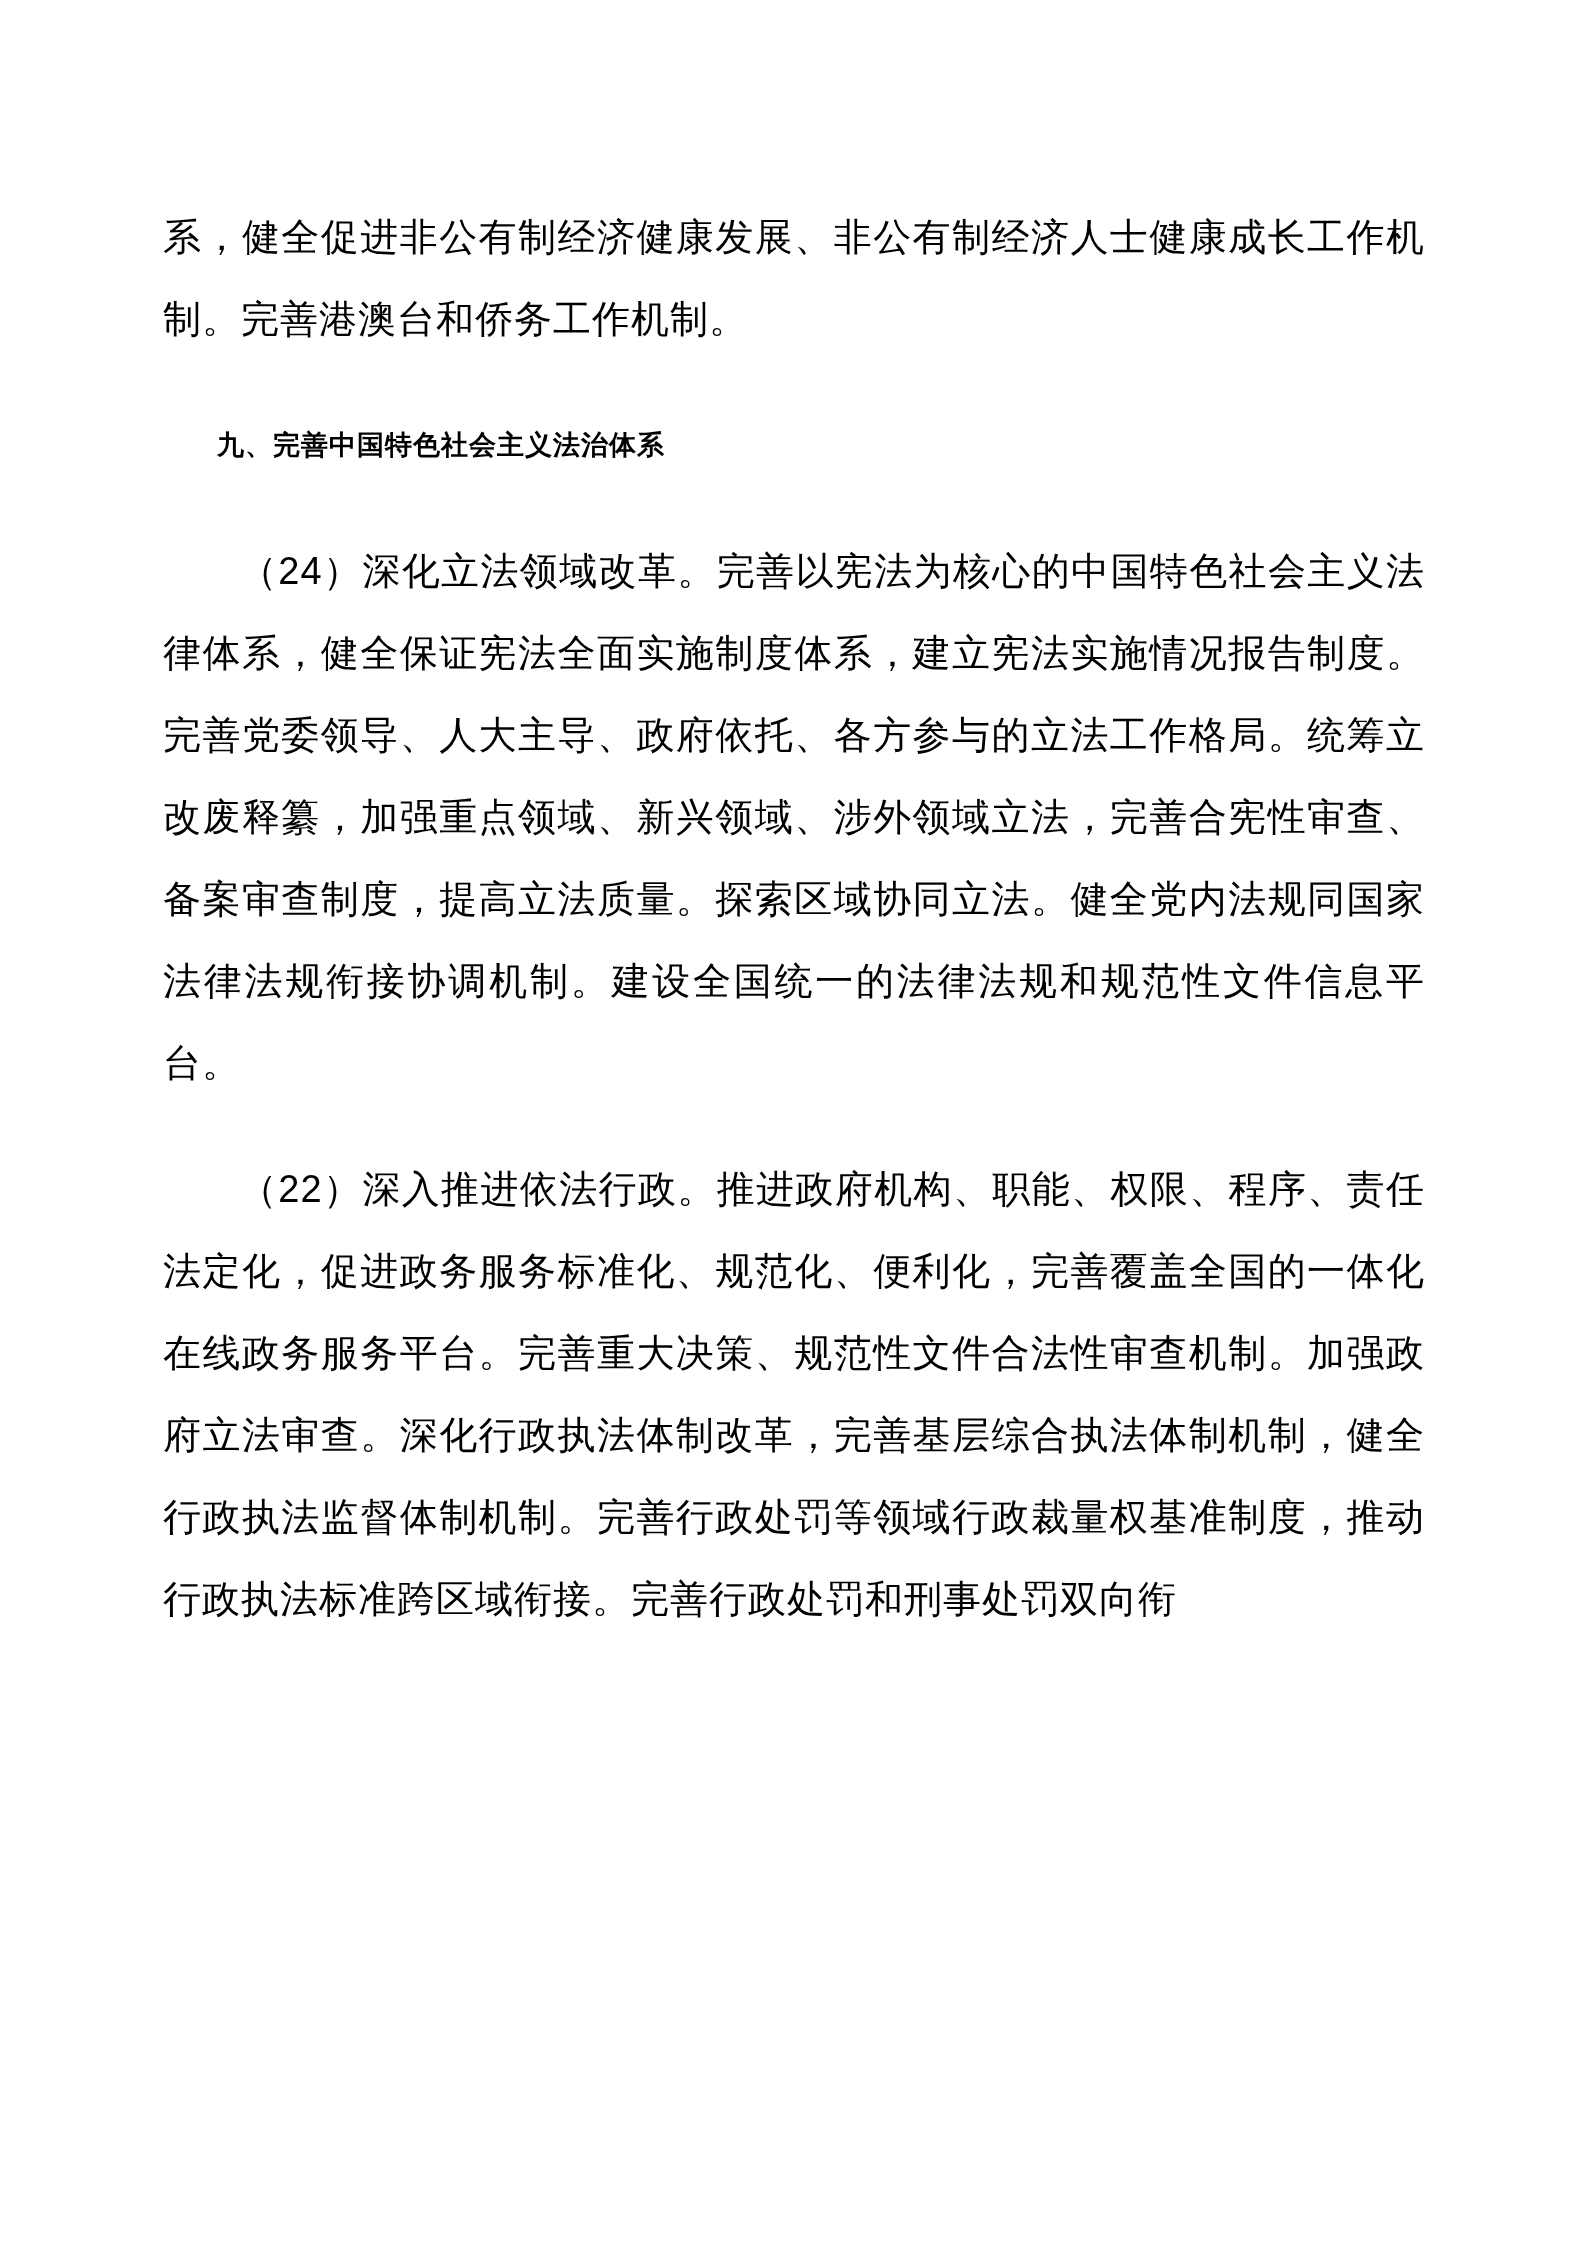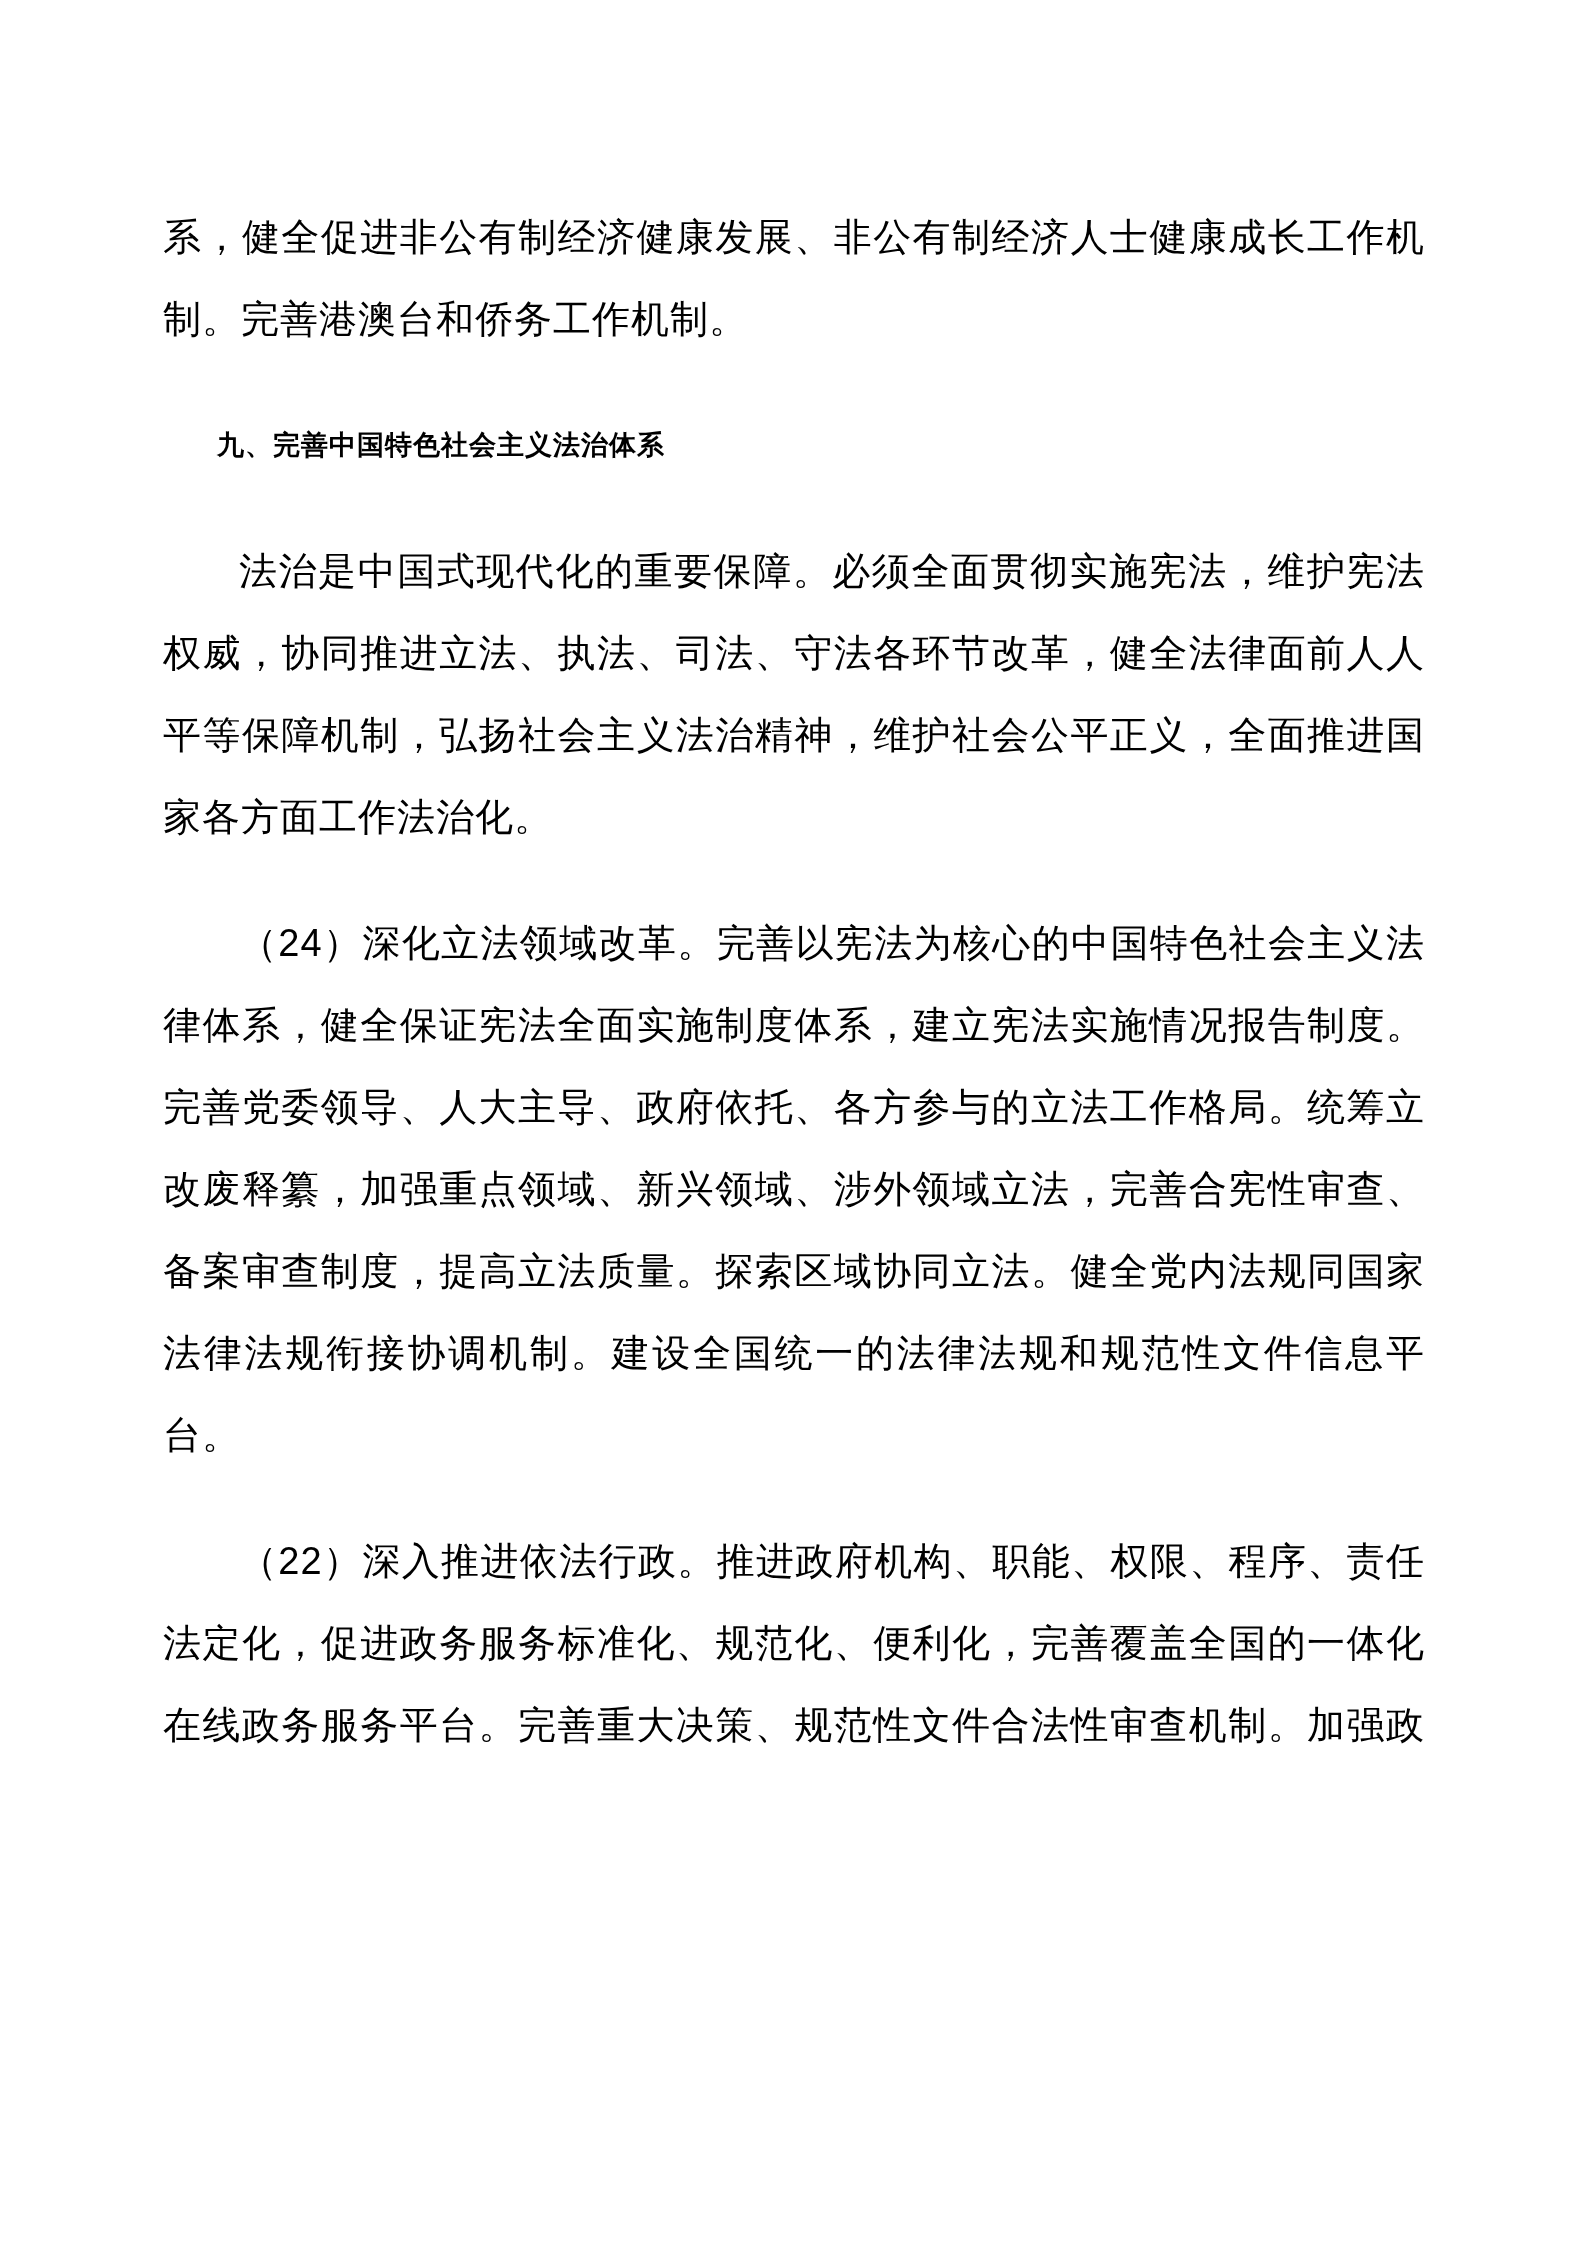--- a/index.html
+++ b/index.html
@@ -59,21 +59,20 @@
 </head>
 <body>
 
 <div class="page">
   <div class="content">
 
     <p class="para no-indent">系，健全促进非公有制经济健康发展、非公有制经济人士健康成长工作机制。完善港澳台和侨务工作机制。</p>
 
     <h2 class="heading">九、完善中国特色社会主义法治体系</h2>
 
-    <p class="para">法治是中国式现代化的重要保障。必须全面贯彻实施宪法，维护宪法权威，协同推进立法、执法、司法、守法各环节改革，健全法律面前人人平等保障机制，弘扬社会主义法治精神，维护社会公平正义，全面推进国家各方面工作法治化。</p>
 
     <p class="para">（24）深化立法领域改革。完善以宪法为核心的中国特色社会主义法律体系，健全保证宪法全面实施制度体系，建立宪法实施情况报告制度。完善党委领导、人大主导、政府依托、各方参与的立法工作格局。统筹立改废释纂，加强重点领域、新兴领域、涉外领域立法，完善合宪性审查、备案审查制度，提高立法质量。探索区域协同立法。健全党内法规同国家法律法规衔接协调机制。建设全国统一的法律法规和规范性文件信息平台。</p>
 
     <p class="para">（22）深入推进依法行政。推进政府机构、职能、权限、程序、责任法定化，促进政务服务标准化、规范化、便利化，完善覆盖全国的一体化在线政务服务平台。完善重大决策、规范性文件合法性审查机制。加强政府立法审查。深化行政执法体制改革，完善基层综合执法体制机制，健全行政执法监督体制机制。完善行政处罚等领域行政裁量权基准制度，推动行政执法标准跨区域衔接。完善行政处罚和刑事处罚双向衔</p>
 
   </div>
 
   <div class="page-footer">— 25 —</div>
 </div>
 

